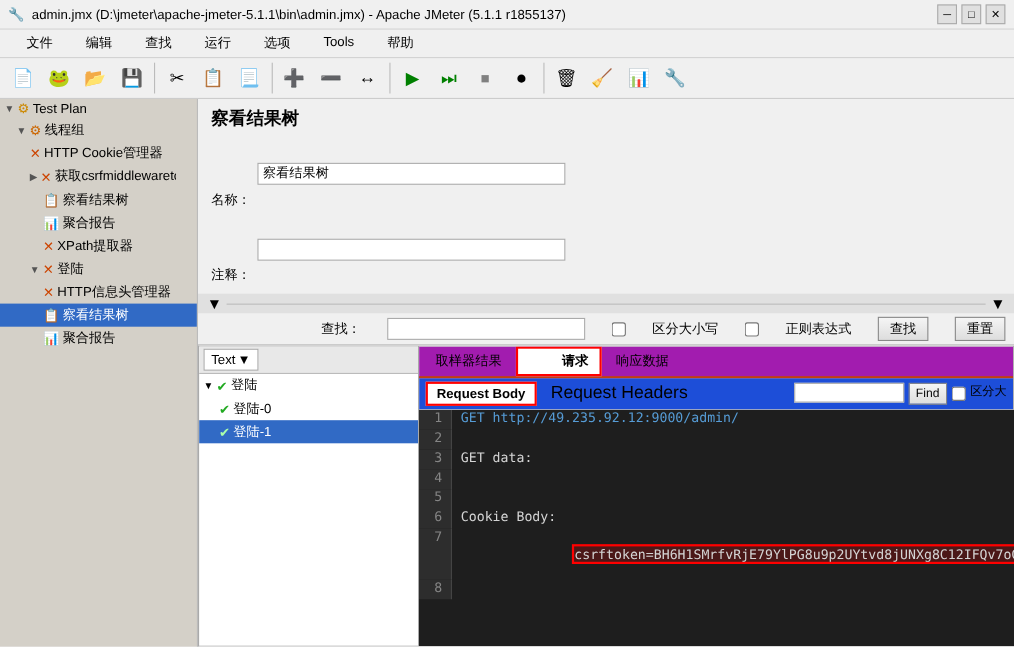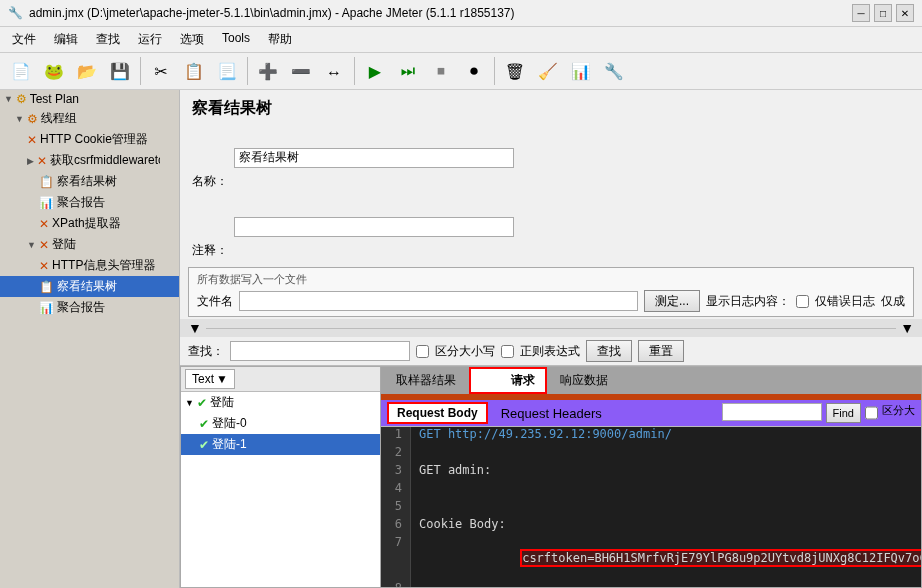--- a/index.html
+++ b/index.html
@@ -24,20 +24,21 @@
       background: #f0f0f0;
       padding: 2px 4px;
       border-bottom: 1px solid #ccc;
       display: flex;
       gap: 2px;
     }
     .menu-item {
       padding: 2px 8px;
       cursor: pointer;
       font-size: 12px;
+      margin-left: 12px;
     }
 
     
     .toolbar {
       background: #f0f0f0;
       padding: 3px 6px;
       border-bottom: 1px solid #ccc;
       display: flex;
       align-items: center;
       gap: 3px;
@@ -155,22 +156,22 @@
     .detail-panel {
       flex: 1;
       background: white;
       border: 1px solid #aaa;
       overflow: hidden;
       display: flex;
       flex-direction: column;
     }
     .tab-bar {
       display: flex;
-      background: #a3a3a3;
-      border-bottom: 6px solid #c2410c;
+      background: #a21caf;
+      border-bottom: 2px solid #c2410c;
       align-items: center;
       padding: 0 4px;
     }
     .tab {
       padding: 3px 10px;
       cursor: pointer;
       font-size: 12px;
       border: 1px solid transparent;
       margin-right: 2px;
     }
@@ -331,40 +332,28 @@
       <div class="form-row">
         <span class="form-label">名称：</span>
         <input class="form-input form-input-wide" type="text" value="察看结果树" style="">
       </div>
       <div class="form-row">
         <span class="form-label">注释：</span>
         <input class="form-input form-input-wide" type="text" value="" style="">
       </div>
     </div>
 
-    <div style="margin: 0 8px 2px 8px; border: 1px solid #aaa; padding: 4px 8px; background: #f8f8f8;">
-      <div style="font-size:11px; color:#555; margin-bottom:3px;">所有数据写入一个文件</div>
-      <div style="display:flex; align-items:center; gap:6px;">
-        <span style="font-size:12px;">文件名</span>
-        <input type="text" style="flex: 1 1 0%; border: 1px solid rgb(170, 170, 170); height: 20px; padding: 2px 4px; font-size: 12px; background: white;">
-        <button class="btn">测定...</button>
-        <span style="font-size:12px;">显示日志内容：</span>
-        <input type="checkbox" style="">
-        <span style="font-size:12px;">仅错误日志</span>
-        <span style="font-size:12px;">仅成</span>
-      </div>
-    </div>
 
     <div style="padding: 1px 8px; background:#e0e0e0; display:flex; align-items:center;">
       <span style="cursor:pointer; font-size:14px;">▼</span>
       <div style="flex:1; height:1px; background:#bbb; margin:0 4px;"></div>
       <span style="cursor:pointer; font-size:14px;">▼</span>
     </div>
 
-    <div style="display:flex; align-items:center; gap:6px; padding:3px 8px; background:#f0f0f0;">
+    <div style="display:flex; align-items:center; gap:24px; padding:3px 8px; background:#f0f0f0;justify-content:flex-end;">
       <span style="font-size:12px;">查找：</span>
       <input type="text" style="width: 180px; border: 1px solid rgb(170, 170, 170); height: 20px; padding: 2px 4px; font-size: 12px; background: white;">
       <input type="checkbox" style="">
       <span style="font-size:12px;">区分大小写</span>
       <input type="checkbox" style="">
       <span style="font-size:12px;">正则表达式</span>
       <button class="btn">查找</button>
       <button class="btn">重置</button>
     </div>
 
@@ -397,43 +386,43 @@
       </div>
 
       <div class="detail-panel">
 
         <div class="tab-bar">
           <div class="tab">取样器结果</div>
           <div class="tab highlighted">请求</div>
           <div class="tab">响应数据</div>
         </div>
 
-        <div style="display:flex; align-items:center; border-bottom:1px solid #bbb; background:#8b5cf6; padding:2px 6px; gap:4px;">
+        <div style="display:flex; align-items:center; border-bottom:1px solid #bbb; background:#1d4ed8; padding:2px 6px; gap:4px;">
           <div style="padding:2px 8px; cursor:pointer; font-size:12px; border:2px solid red; background:white; font-weight:bold;">Request Body</div>
-          <div style="padding:2px 8px; cursor:pointer; font-size:13px; border:1px solid transparent;">Request Headers</div>
+          <div style="padding:2px 8px; cursor:pointer; font-size:16px; border:1px solid transparent;">Request Headers</div>
           <div style="margin-left:auto; display:flex; gap:4px;">
             <input type="text" style="width: 100px; border: 1px solid rgb(170, 170, 170); height: 18px; padding: 1px 4px; font-size: 11px;">
             <button class="btn" style="height:20px; padding:1px 6px; font-size:11px;">Find</button>
             <input type="checkbox" style="">
             <span style="font-size:11px;">区分大</span>
           </div>
         </div>
 
         <div class="code-area">
           <div class="code-line">
             <span class="line-num">1</span>
             <span class="line-content text-url">GET http://49.235.92.12:9000/admin/</span>
           </div>
           <div class="code-line">
             <span class="line-num">2</span>
             <span class="line-content"></span>
           </div>
           <div class="code-line">
             <span class="line-num">3</span>
-            <span class="line-content">GET admin:</span>
+            <span class="line-content">GET data:</span>
           </div>
           <div class="code-line">
             <span class="line-num">4</span>
             <span class="line-content"></span>
           </div>
           <div class="code-line">
             <span class="line-num">5</span>
             <span class="line-content"></span>
           </div>
           <div class="code-line">

